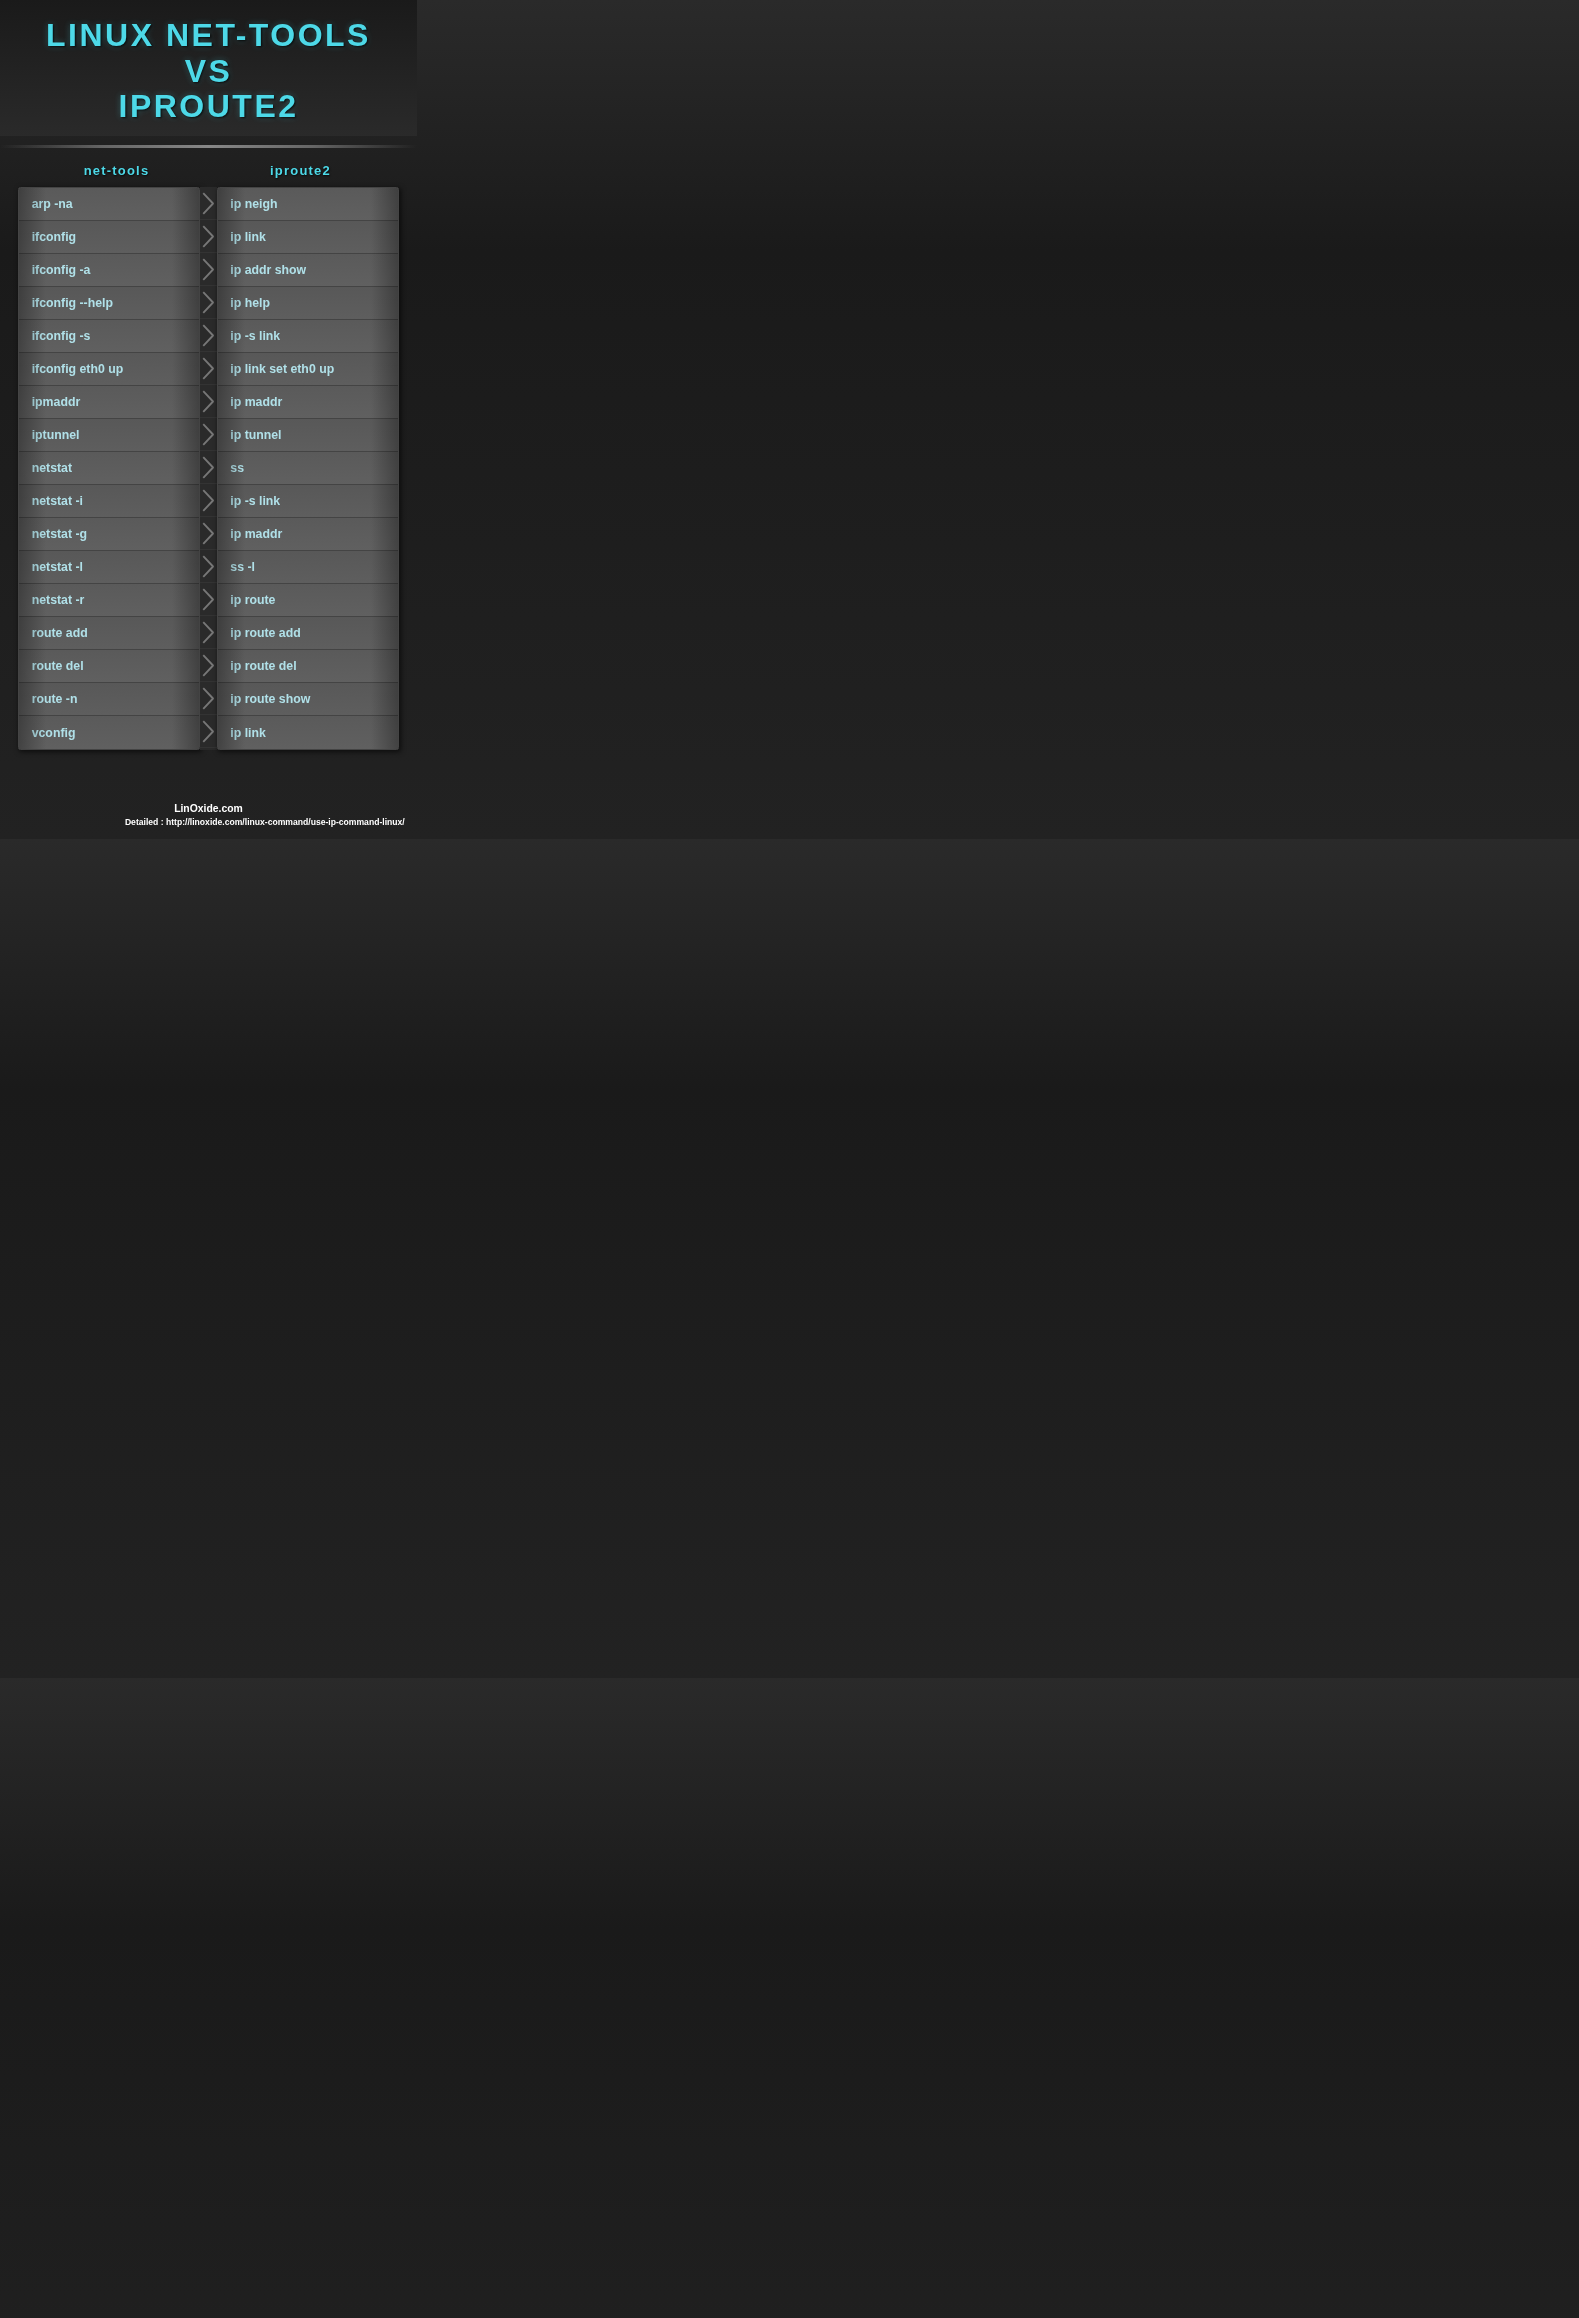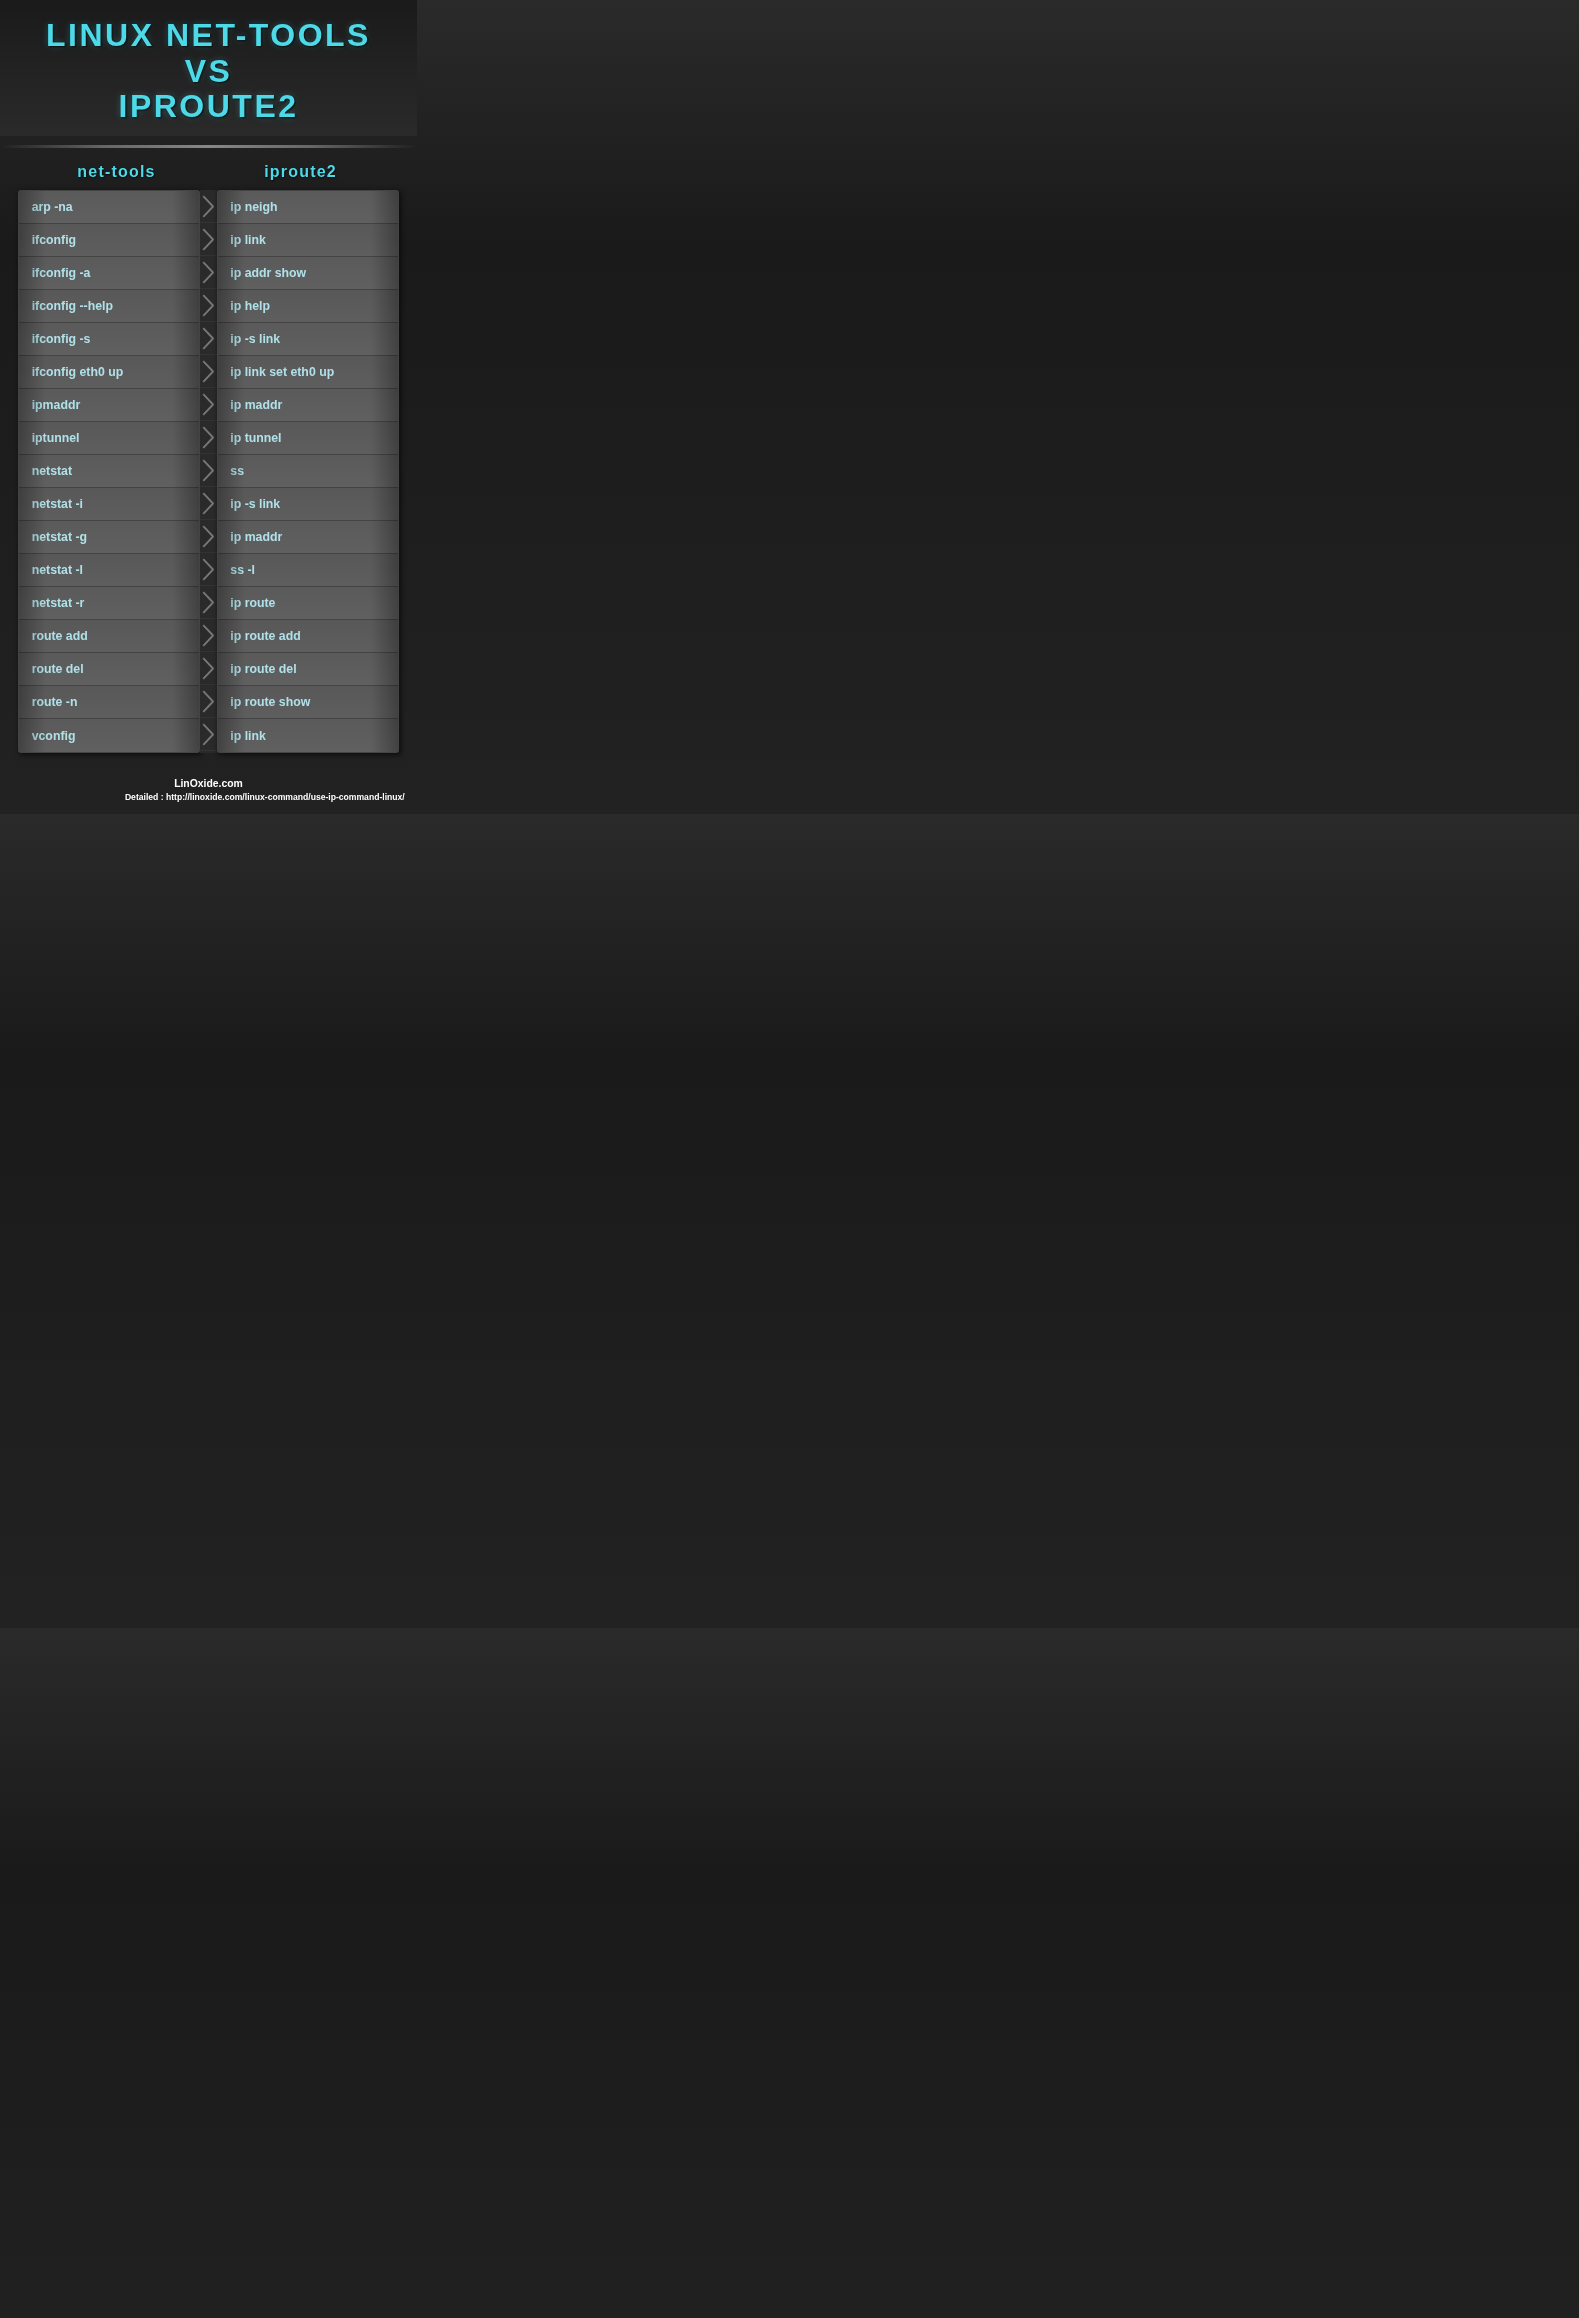--- a/index.html
+++ b/index.html
@@ -40,21 +40,21 @@
     }
 
     .column-headers {
       display: flex;
       justify-content: space-around;
       margin-bottom: 9.2px;
       padding: 0 6.1px;
     }
 
     .col-header {
-      font-size: 16px;
+      font-size: 13px;
       font-weight: 900;
       color: #4dd9e8;
       font-family: 'Impact', 'Arial Black', sans-serif;
       letter-spacing: 1.2px;
       text-shadow: 0.6px 0.6px 1.8px rgba(0,0,0,0.8);
       width: 45%;
       text-align: center;
     }
 
     .table-wrapper {
@@ -135,20 +135,21 @@
       padding: 12.3px;
       color: #fff;
       font-size: 9.2px;
       font-weight: bold;
     }
 
     .footer-site {
       font-size: 10.4px;
       font-weight: 900;
       margin-bottom: 2.5px;
+      margin-top: 28px;
     }
 
     .footer-url {
       font-size: 8.6px;
       font-weight: bold;
       text-align: right;
     }
   </style>
 </head>
 <body>

